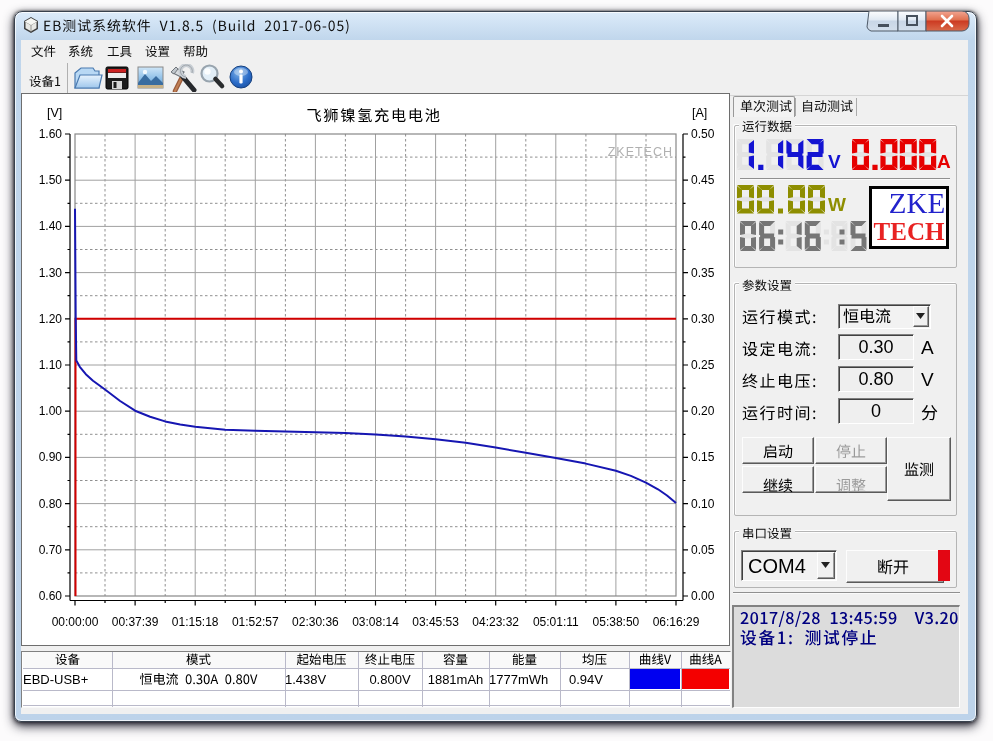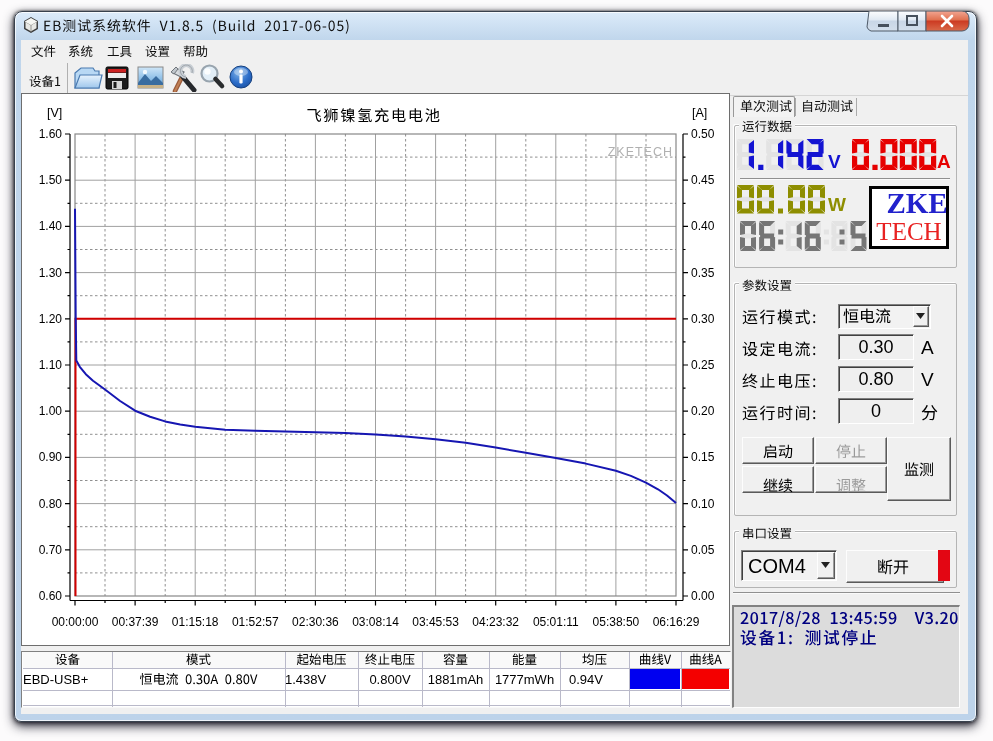--- a/index.html
+++ b/index.html
@@ -157,22 +157,22 @@
 <div class="abs" style="left:856px;top:98px;width:1px;height:18px;background:#aaa"></div>
 <div class="gbox" style="left:734px;top:125px;width:223px;height:143px"></div>
 <div class="gbox" style="left:734px;top:283px;width:223px;height:233px"></div>
 <div class="gbox" style="left:734px;top:531px;width:223px;height:57px"></div>
 <div class="abs" style="left:739px;top:119px;width:56px;height:13px;background:#f0f0f0"></div>
 <div class="abs" style="left:739px;top:277px;width:56px;height:13px;background:#f0f0f0"></div>
 <div class="abs" style="left:739px;top:525px;width:56px;height:13px;background:#f0f0f0"></div>
 <div class="abs" style="left:740px;top:178px;width:210px;height:1px;background:#909090"></div>
 <div class="abs" style="left:740px;top:179px;width:210px;height:1px;background:#fafafa"></div>
 <div class="abs" style="left:869px;top:186px;width:80px;height:63px;background:#fff;border:3px solid #000;"></div>
-<div class="txt" style="left:869px;top:189px;width:96px;text-align:center;font-family:'Liberation Serif',serif;font-weight:bold;font-size:29px;line-height:29px;color:#2222cc;letter-spacing:0px">ZKE</div>
-<div class="txt" style="left:869px;top:219px;width:80px;text-align:center;font-family:'Liberation Serif',serif;font-weight:normal;font-size:25px;line-height:25px;color:#e82222;letter-spacing:0px">TECH</div>
+<div class="txt" style="left:869px;top:189px;width:96px;text-align:center;font-family:'Liberation Serif',serif;font-weight:normal;font-size:29px;line-height:29px;color:#2222cc;letter-spacing:0px">ZKE</div>
+<div class="txt" style="left:869px;top:219px;width:80px;text-align:center;font-family:'Liberation Serif',serif;font-weight:bold;font-size:25px;line-height:25px;color:#e82222;letter-spacing:0px">TECH</div>
 <div class="txt" style="left:828px;top:151px;font-size:19px;font-weight:bold;color:#1414d2">V</div>
 <div class="txt" style="left:937px;top:151px;font-size:19px;font-weight:bold;color:#e60000">A</div>
 <div class="txt" style="left:828px;top:194px;font-size:19px;font-weight:bold;color:#8e8e00">W</div>
 <div class="abs sunk" style="left:838px;top:304px;width:93px;height:25px;background:#f2f2f2"></div>
 <div class="abs raised" style="left:913px;top:306px;width:16px;height:21px"></div>
 <svg class="abs" style="left:916px;top:313px" width="10" height="7">
       <polygon points="0,0 9,0 4.5,6" fill="#222"></polygon>
     </svg>
 <div class="abs sunk" style="left:838px;top:334px;width:76px;height:26px;background:#efefef"></div>
 <div class="txt" style="left:838px;top:337px;width:76px;text-align:center;font-size:18px;">0.30</div>
@@ -212,21 +212,21 @@
     <div class="abs" style="left:681px;top:652px;width:1px;height:55px;background:#b9b9c9"></div>
     <div class="abs" style="left:23px;top:668px;width:707px;height:1px;background:#b9b9c9"></div>
     <div class="abs" style="left:23px;top:690px;width:707px;height:1px;background:#b9b9c9"></div>
     <div class="abs" style="left:23px;top:705px;width:707px;height:1px;background:#b9b9c9"></div>
 <div class="abs" style="left:630px;top:669px;width:50px;height:20px;background:#0000f0"></div>
 <div class="abs" style="left:682px;top:669px;width:47px;height:20px;background:#f40000"></div>
 <div class="txt" style="left:23px;top:672px;width:89px;text-align:left;font-size:13px">EBD-USB+</div>
 <div class="txt" style="left:285px;top:672px;width:73px;text-align:left;font-size:13px">1.438V</div>
 <div class="txt" style="left:358px;top:672px;width:64px;text-align:center;font-size:13px">0.800V</div>
 <div class="txt" style="left:422px;top:672px;width:67px;text-align:center;font-size:13px">1881mAh</div>
-<div class="txt" style="left:489px;top:672px;width:71px;text-align:center;font-size:13px">1777mWh</div>
+<div class="txt" style="left:489px;top:672px;width:71px;font-size:13px">1777mWh</div>
 <div class="txt" style="left:560px;top:672px;width:52px;text-align:center;font-size:13px">0.94V</div>
 <svg class="abs" style="left:0;top:0;pointer-events:none" width="993" height="741" viewBox="0 0 993 741">
 <path d="M737.0,139.0 754.0,139.0 748.8,144.2 742.2,144.2Z M737.0,170.0 754.0,170.0 748.8,164.8 742.2,164.8Z M737.0,155.4 742.2,156.4 742.2,164.9 737.0,169.1Z M737.0,139.9 742.2,144.1 742.2,152.6 737.0,153.6Z M738.0,151.9 753.0,151.9 753.0,157.1 738.0,157.1Z M766.2,139.0 783.2,139.0 778.0,144.2 771.4,144.2Z M766.2,170.0 783.2,170.0 778.0,164.8 771.4,164.8Z M766.2,155.4 771.4,156.4 771.4,164.9 766.2,169.1Z M766.2,139.9 771.4,144.1 771.4,152.6 766.2,153.6Z M767.2,151.9 782.2,151.9 782.2,157.1 767.2,157.1Z M786.4,139.0 803.4,139.0 798.2,144.2 791.6,144.2Z M786.4,170.0 803.4,170.0 798.2,164.8 791.6,164.8Z M786.4,155.4 791.6,156.4 791.6,164.9 786.4,169.1Z M823.6,155.4 823.6,169.1 818.4,164.9 818.4,156.4Z M806.6,139.9 811.8,144.1 811.8,152.6 806.6,153.6Z" fill="#e3e3e3"></path>
       <path d="M754.0,139.9 754.0,153.6 748.8,152.6 748.8,144.1Z M754.0,155.4 754.0,169.1 748.8,164.9 748.8,156.4Z M758.2,164.8h5.2v5.2h-5.2Z M783.2,139.9 783.2,153.6 778.0,152.6 778.0,144.1Z M783.2,155.4 783.2,169.1 778.0,164.9 778.0,156.4Z M803.4,139.9 803.4,153.6 798.2,152.6 798.2,144.1Z M803.4,155.4 803.4,169.1 798.2,164.9 798.2,156.4Z M786.4,139.9 791.6,144.1 791.6,152.6 786.4,153.6Z M787.4,151.9 802.4,151.9 802.4,157.1 787.4,157.1Z M806.6,139.0 823.6,139.0 818.4,144.2 811.8,144.2Z M823.6,139.9 823.6,153.6 818.4,152.6 818.4,144.1Z M806.6,170.0 823.6,170.0 818.4,164.8 811.8,164.8Z M806.6,155.4 811.8,156.4 811.8,164.9 806.6,169.1Z M807.6,151.9 822.6,151.9 822.6,157.1 807.6,157.1Z" fill="#1414d2"></path>
       <path d="M853.0,151.9 868.0,151.9 868.0,157.1 853.0,157.1Z M881.4,151.9 896.4,151.9 896.4,157.1 881.4,157.1Z M900.8,151.9 915.8,151.9 915.8,157.1 900.8,157.1Z M920.2,151.9 935.2,151.9 935.2,157.1 920.2,157.1Z" fill="#e3e3e3"></path>
       <path d="M852.0,139.0 869.0,139.0 863.8,144.2 857.2,144.2Z M869.0,139.9 869.0,153.6 863.8,152.6 863.8,144.1Z M869.0,155.4 869.0,169.1 863.8,164.9 863.8,156.4Z M852.0,170.0 869.0,170.0 863.8,164.8 857.2,164.8Z M852.0,155.4 857.2,156.4 857.2,164.9 852.0,169.1Z M852.0,139.9 857.2,144.1 857.2,152.6 852.0,153.6Z M872.4,164.8h5.2v5.2h-5.2Z M880.4,139.0 897.4,139.0 892.2,144.2 885.6,144.2Z M897.4,139.9 897.4,153.6 892.2,152.6 892.2,144.1Z M897.4,155.4 897.4,169.1 892.2,164.9 892.2,156.4Z M880.4,170.0 897.4,170.0 892.2,164.8 885.6,164.8Z M880.4,155.4 885.6,156.4 885.6,164.9 880.4,169.1Z M880.4,139.9 885.6,144.1 885.6,152.6 880.4,153.6Z M899.8,139.0 916.8,139.0 911.6,144.2 905.0,144.2Z M916.8,139.9 916.8,153.6 911.6,152.6 911.6,144.1Z M916.8,155.4 916.8,169.1 911.6,164.9 911.6,156.4Z M899.8,170.0 916.8,170.0 911.6,164.8 905.0,164.8Z M899.8,155.4 905.0,156.4 905.0,164.9 899.8,169.1Z M899.8,139.9 905.0,144.1 905.0,152.6 899.8,153.6Z M919.2,139.0 936.2,139.0 931.0,144.2 924.4,144.2Z M936.2,139.9 936.2,153.6 931.0,152.6 931.0,144.1Z M936.2,155.4 936.2,169.1 931.0,164.9 931.0,156.4Z M919.2,170.0 936.2,170.0 931.0,164.8 924.4,164.8Z M919.2,155.4 924.4,156.4 924.4,164.9 919.2,169.1Z M919.2,139.9 924.4,144.1 924.4,152.6 919.2,153.6Z" fill="#e60000"></path>
       <path d="M738.0,196.8 753.0,196.8 753.0,201.8 738.0,201.8Z M758.0,196.8 773.0,196.8 773.0,201.8 758.0,201.8Z M789.0,196.8 804.0,196.8 804.0,201.8 789.0,201.8Z M809.0,196.8 824.0,196.8 824.0,201.8 809.0,201.8Z" fill="#e3e3e3"></path>
       <path d="M737.0,185.0 754.0,185.0 749.0,190.0 742.0,190.0Z M754.0,185.9 754.0,198.3 749.0,197.3 749.0,189.9Z M754.0,200.2 754.0,212.6 749.0,208.6 749.0,201.2Z M737.0,213.5 754.0,213.5 749.0,208.5 742.0,208.5Z M737.0,200.2 742.0,201.2 742.0,208.6 737.0,212.6Z M737.0,185.9 742.0,189.9 742.0,197.3 737.0,198.3Z M757.0,185.0 774.0,185.0 769.0,190.0 762.0,190.0Z M774.0,185.9 774.0,198.3 769.0,197.3 769.0,189.9Z M774.0,200.2 774.0,212.6 769.0,208.6 769.0,201.2Z M757.0,213.5 774.0,213.5 769.0,208.5 762.0,208.5Z M757.0,200.2 762.0,201.2 762.0,208.6 757.0,212.6Z M757.0,185.9 762.0,189.9 762.0,197.3 757.0,198.3Z M778.0,208.5h5.0v5.0h-5.0Z M788.0,185.0 805.0,185.0 800.0,190.0 793.0,190.0Z M805.0,185.9 805.0,198.3 800.0,197.3 800.0,189.9Z M805.0,200.2 805.0,212.6 800.0,208.6 800.0,201.2Z M788.0,213.5 805.0,213.5 800.0,208.5 793.0,208.5Z M788.0,200.2 793.0,201.2 793.0,208.6 788.0,212.6Z M788.0,185.9 793.0,189.9 793.0,197.3 788.0,198.3Z M808.0,185.0 825.0,185.0 820.0,190.0 813.0,190.0Z M825.0,185.9 825.0,198.3 820.0,197.3 820.0,189.9Z M825.0,200.2 825.0,212.6 820.0,208.6 820.0,201.2Z M808.0,213.5 825.0,213.5 820.0,208.5 813.0,208.5Z M808.0,200.2 813.0,201.2 813.0,208.6 808.0,212.6Z M808.0,185.9 813.0,189.9 813.0,197.3 808.0,198.3Z" fill="#8e8e00"></path>
       <path d="M741.0,233.5 755.0,233.5 755.0,238.5 741.0,238.5Z M775.1,221.9 775.1,235.1 770.1,234.1 770.1,225.9Z M785.7,221.0 801.7,221.0 796.7,226.0 790.7,226.0Z M785.7,251.0 801.7,251.0 796.7,246.0 790.7,246.0Z M785.7,236.9 790.7,237.9 790.7,246.1 785.7,250.1Z M785.7,221.9 790.7,225.9 790.7,234.1 785.7,235.1Z M786.7,233.5 800.7,233.5 800.7,238.5 786.7,238.5Z M820.8,221.9 820.8,235.1 815.8,234.1 815.8,225.9Z M823.9,229.4h5.0v5.0h-5.0ZM823.9,239.6h5.0v5.0h-5.0Z M831.4,221.0 847.4,221.0 842.4,226.0 836.4,226.0Z M847.4,221.9 847.4,235.1 842.4,234.1 842.4,225.9Z M847.4,236.9 847.4,250.1 842.4,246.1 842.4,237.9Z M831.4,251.0 847.4,251.0 842.4,246.0 836.4,246.0Z M831.4,236.9 836.4,237.9 836.4,246.1 831.4,250.1Z M831.4,221.9 836.4,225.9 836.4,234.1 831.4,235.1Z M832.4,233.5 846.4,233.5 846.4,238.5 832.4,238.5Z M866.5,221.9 866.5,235.1 861.5,234.1 861.5,225.9Z M850.5,236.9 855.5,237.9 855.5,246.1 850.5,250.1Z" fill="#e3e3e3"></path>
       <path d="M740.0,221.0 756.0,221.0 751.0,226.0 745.0,226.0Z M756.0,221.9 756.0,235.1 751.0,234.1 751.0,225.9Z M756.0,236.9 756.0,250.1 751.0,246.1 751.0,237.9Z M740.0,251.0 756.0,251.0 751.0,246.0 745.0,246.0Z M740.0,236.9 745.0,237.9 745.0,246.1 740.0,250.1Z M740.0,221.9 745.0,225.9 745.0,234.1 740.0,235.1Z M759.1,221.0 775.1,221.0 770.1,226.0 764.1,226.0Z M775.1,236.9 775.1,250.1 770.1,246.1 770.1,237.9Z M759.1,251.0 775.1,251.0 770.1,246.0 764.1,246.0Z M759.1,236.9 764.1,237.9 764.1,246.1 759.1,250.1Z M759.1,221.9 764.1,225.9 764.1,234.1 759.1,235.1Z M760.1,233.5 774.1,233.5 774.1,238.5 760.1,238.5Z M778.2,229.4h5.0v5.0h-5.0ZM778.2,239.6h5.0v5.0h-5.0Z M801.7,221.9 801.7,235.1 796.7,234.1 796.7,225.9Z M801.7,236.9 801.7,250.1 796.7,246.1 796.7,237.9Z M804.8,221.0 820.8,221.0 815.8,226.0 809.8,226.0Z M820.8,236.9 820.8,250.1 815.8,246.1 815.8,237.9Z M804.8,251.0 820.8,251.0 815.8,246.0 809.8,246.0Z M804.8,236.9 809.8,237.9 809.8,246.1 804.8,250.1Z M804.8,221.9 809.8,225.9 809.8,234.1 804.8,235.1Z M805.8,233.5 819.8,233.5 819.8,238.5 805.8,238.5Z M850.5,221.0 866.5,221.0 861.5,226.0 855.5,226.0Z M866.5,236.9 866.5,250.1 861.5,246.1 861.5,237.9Z M850.5,251.0 866.5,251.0 861.5,246.0 855.5,246.0Z M850.5,221.9 855.5,225.9 855.5,234.1 850.5,235.1Z M851.5,233.5 865.5,233.5 865.5,238.5 851.5,238.5Z" fill="#767676"></path>

